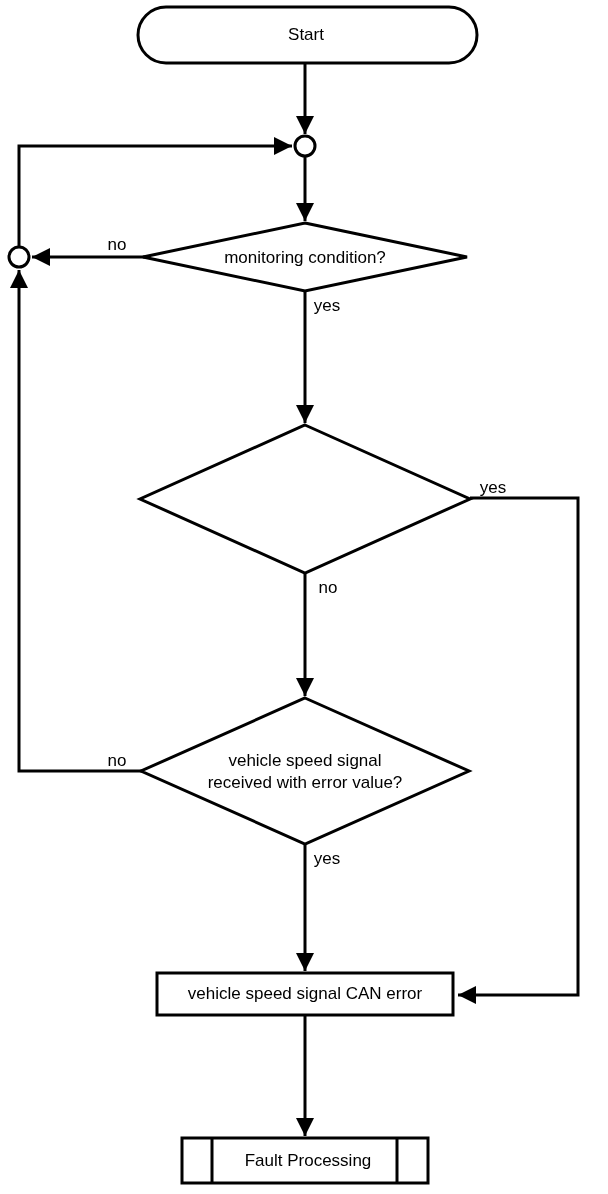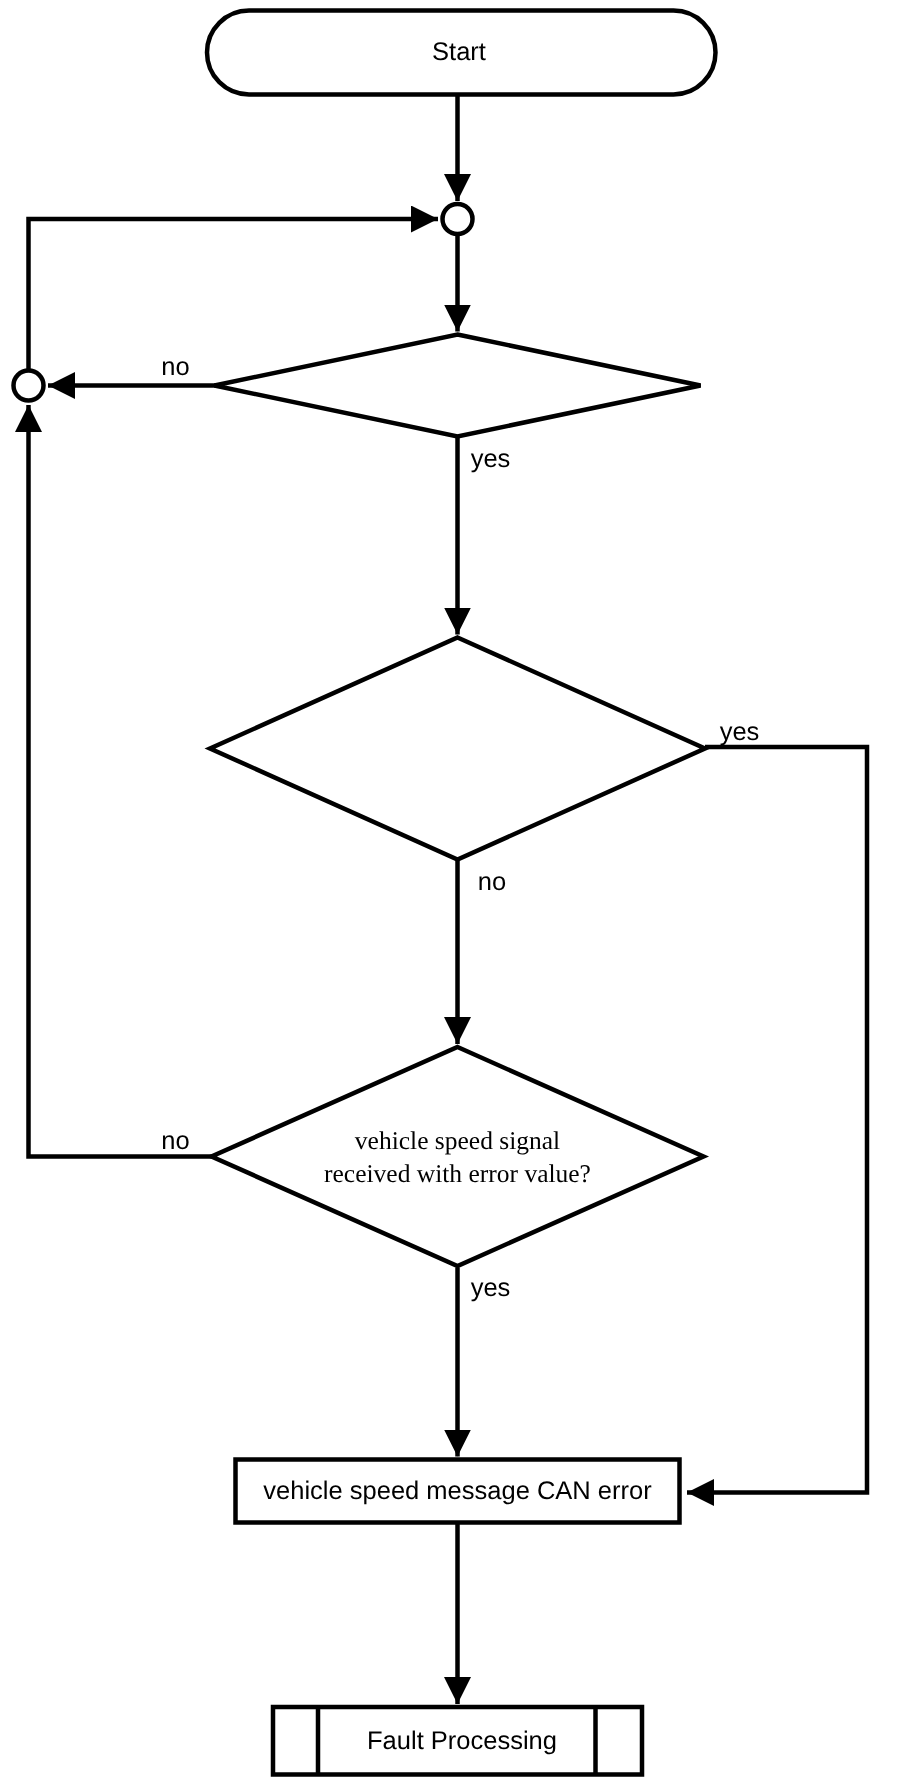--- a/index.html
+++ b/index.html
@@ -68,23 +68,24 @@
       <polygon points="305,223 467,257 305,291 143,257"></polygon>
       <polygon points="305,425 470,499 305,573 140,499"></polygon>
       <polygon points="305,698 469,771 305,844 141,771"></polygon>
       <rect x="157" y="973" width="296" height="42"></rect>
       <rect x="182" y="1138" width="246" height="45"></rect>
       <path d="M212,1138 V1183 M397,1138 V1183"></path>
     </g>
   </svg>
 
   <div class="node-label" style="left:306px; top:35px;">Start</div>
-  <div class="node-label" style="left:305px; top:772px;font-family:Liberation Serif, serif;">vehicle speed signal
+  <div class="node-label" style="left:305px; top:258px;">monitoring condition?</div>
+  <div class="node-label" style="left:305px; top:772px;">vehicle speed signal
 received with error value?</div>
-  <div class="node-label" style="left:305px; top:994px;">vehicle speed message CAN error</div>
+  <div class="node-label" style="left:305px; top:994px;">vehicle speed signal CAN error</div>
   <div class="node-label" style="left:308px; top:1161px;">Fault Processing</div>
 
   <div class="edge-label" style="left:117px; top:245px;">no</div>
   <div class="edge-label" style="left:327px; top:306px;">yes</div>
   <div class="edge-label" style="left:493px; top:488px;">yes</div>
   <div class="edge-label" style="left:328px; top:588px;">no</div>
   <div class="edge-label" style="left:117px; top:761px;">no</div>
   <div class="edge-label" style="left:327px; top:859px;">yes</div>
 
 </div>

